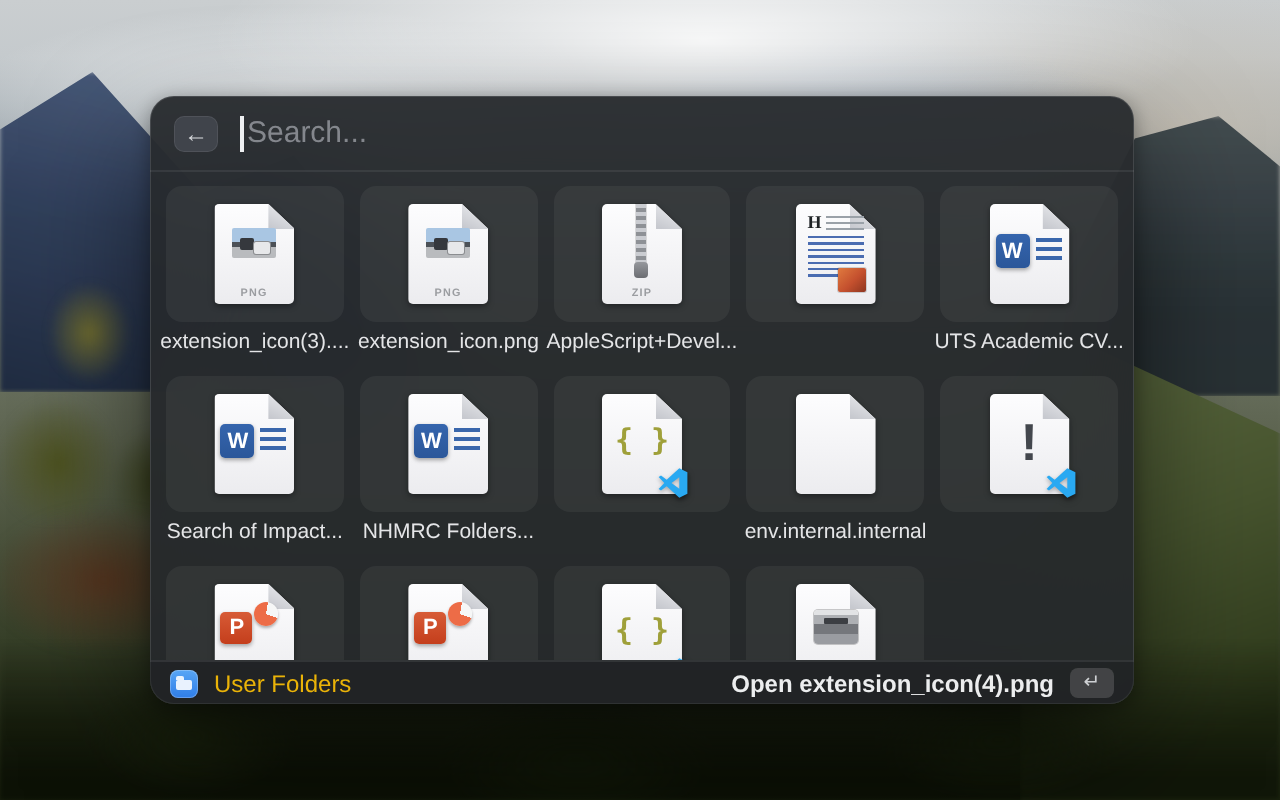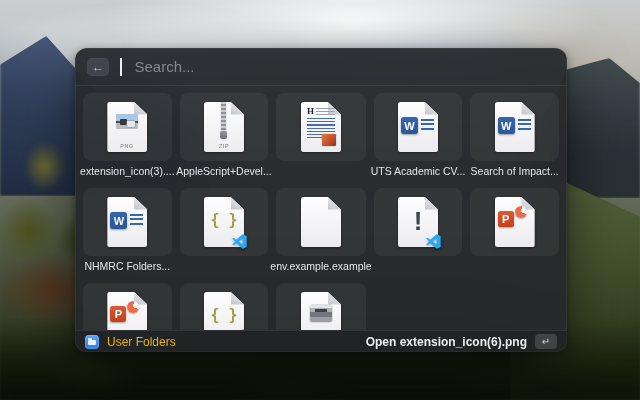--- a/index.html
+++ b/index.html
@@ -64,21 +64,21 @@
     box-shadow:0 26px 60px rgba(0,0,0,.55), 0 2px 10px rgba(0,0,0,.35),
                inset 0 0 0 .5px rgba(255,255,255,.12); }
 
   .searchbar { height:38px; display:flex; align-items:center; padding:0 12px;
     border-bottom:1px solid rgba(255,255,255,.07); }
   .back-btn { width:22px; height:18px; border-radius:5px; background:#40444b;
     display:flex; align-items:center; justify-content:center;
     color:#d5d7da; font-size:12px; line-height:1;
     box-shadow:inset 0 0 0 .5px rgba(255,255,255,.08); }
   .caret { width:1.5px; height:18px; background:#eef0f2; margin-left:11px; }
-  .placeholder { color:#84878d; font-size:15px; margin-left:13px; }
+  .placeholder { color:#84878d; font-size:15px; margin-left:2px; }
 
   .grid { position:absolute; top:39px; left:0; right:0; bottom:22px;
     padding:6px 8px; overflow:hidden;
     display:grid; grid-template-columns:repeat(5,1fr);
     column-gap:8px; row-gap:9px; grid-auto-rows:86px; }
   .item { display:flex; flex-direction:column; align-items:stretch; }
   .tile { height:68px; border-radius:8px; background:rgba(255,255,255,.05);
     display:flex; align-items:center; justify-content:center; }
   .tile.selected { background:rgba(255,255,255,.13);
     box-shadow:inset 0 0 0 1.5px rgba(198,201,206,.55); }
@@ -208,20 +208,34 @@
             <div class="icon-caption">PNG</div>
           </div>
     </div>
     <div class="name">extension_icon(3)....</div>
   </div>
       <div class="item">
     <div class="tile">
       <div class="page">
         <div class="sheet"></div>
         <div class="fold"></div>
+      <div class="png-thumb">
+              <div class="png-dark"></div>
+              <div class="png-lite"></div>
+            </div>
+            <div class="icon-caption">PNG</div>
+          </div>
+    </div>
+    <div class="name">extension_icon.png</div>
+  </div>
+      <div class="item">
+    <div class="tile">
+      <div class="page">
+        <div class="sheet"></div>
+        <div class="fold"></div>
       <div class="zip-strip"></div>
             <div class="zip-pull"></div>
             <div class="icon-caption">ZIP</div>
           </div>
     </div>
     <div class="name">AppleScript+Devel...</div>
   </div>
       <div class="item">
     <div class="tile">
       <div class="page">
@@ -279,21 +293,21 @@
           </div>
     </div>
   </div>
       <div class="item">
     <div class="tile">
       <div class="page">
         <div class="sheet"></div>
         <div class="fold"></div>
       </div>
     </div>
-    <div class="name">env.example.example</div>
+    <div class="name">env.internal.internal</div>
   </div>
       <div class="item">
     <div class="tile">
       <div class="page">
         <div class="sheet"></div>
         <div class="fold"></div>
       <div class="exclaim-mark">!</div>
             <svg class="vsc" viewBox="0 0 100 100">
               <path fill-rule="evenodd" d="M71 1 L29 39 L10 25 L2 30 L21 50 L2 70 L10 75 L29 61 L71 99 L98 86 L98 14 Z M71 31 L71 69 L45 50 Z"></path>
             </svg>
@@ -346,19 +360,19 @@
           </div>
     </div>
     <div class="name"></div>
   </div>
     </div>
 
   <div class="footer">
     <div class="src-icon"></div>
     <div class="src-label">User Folders</div>
     <div class="footer-spacer"></div>
-    <div class="action-label">Open extension_icon(6).png</div>
+    <div class="action-label">Open extension_icon(4).png</div>
     <div class="key-badge">
       <span>↵</span>
     </div>
   </div>
 
 </div>
 
 </body></html>

